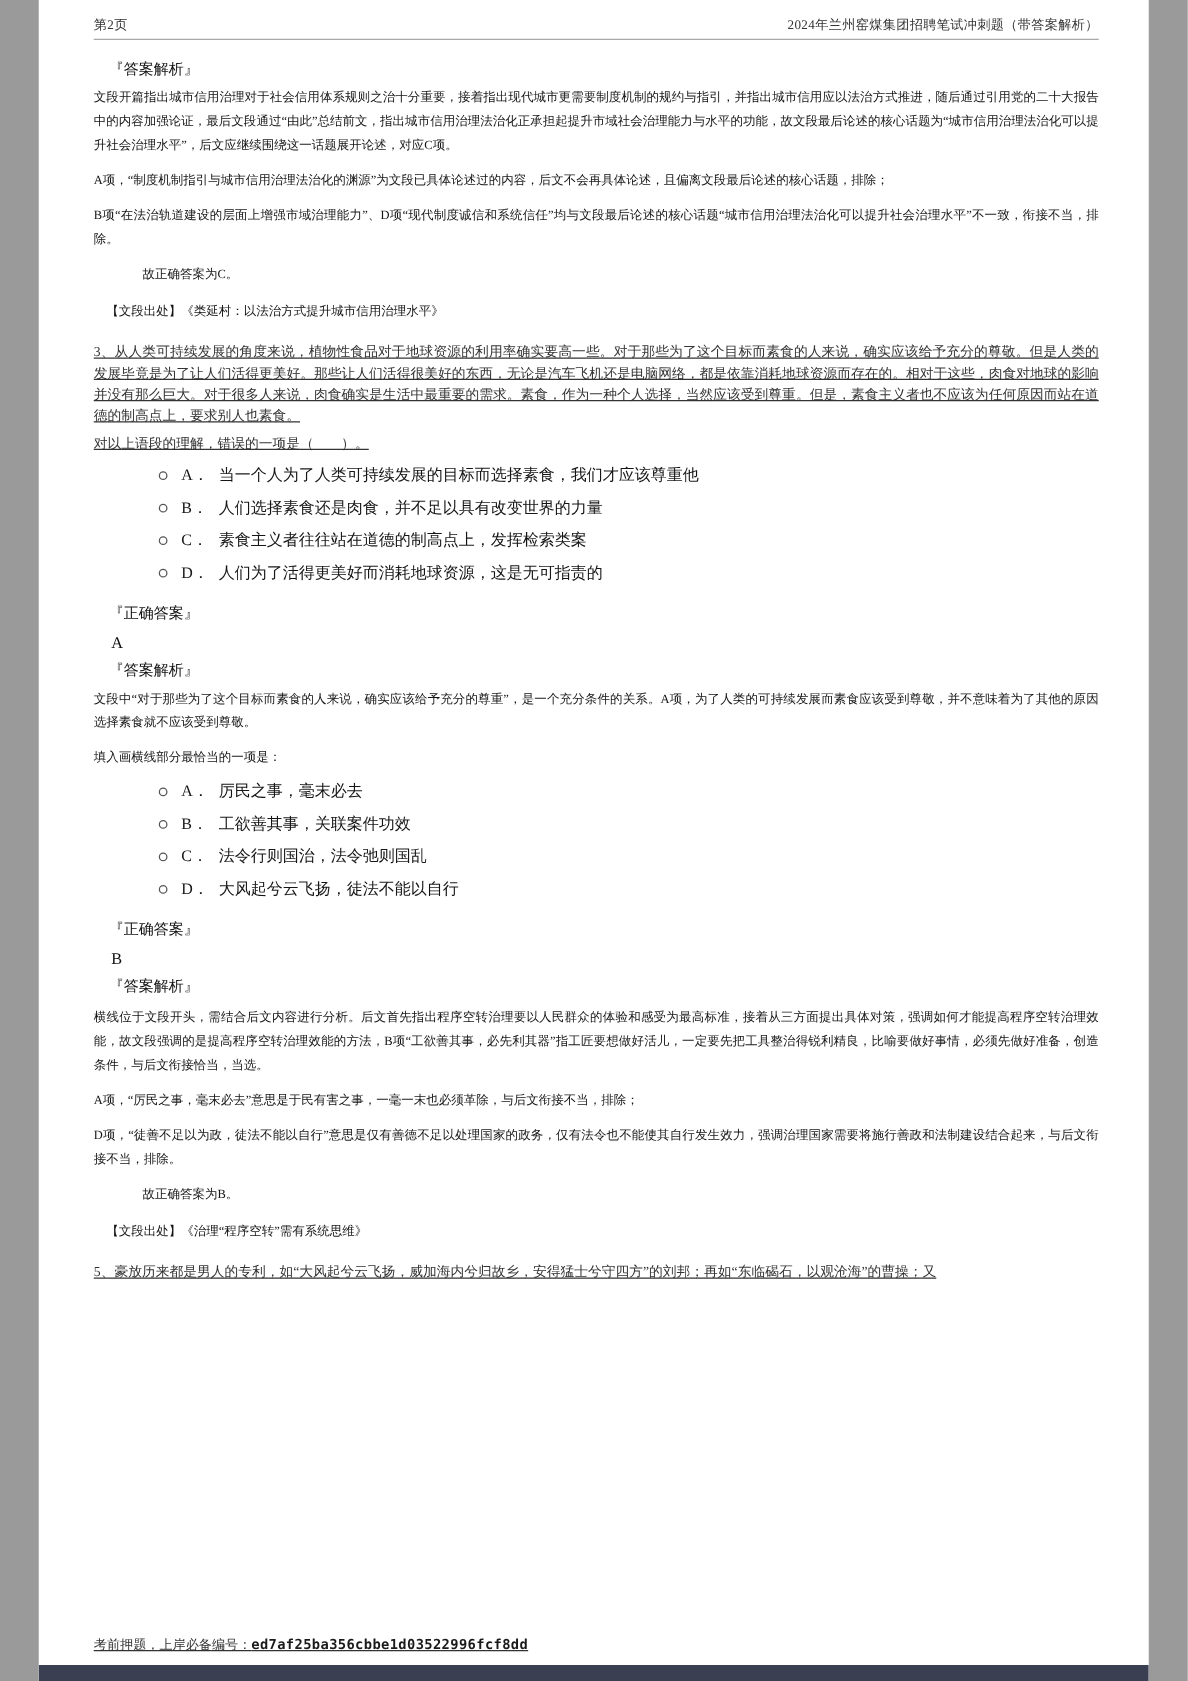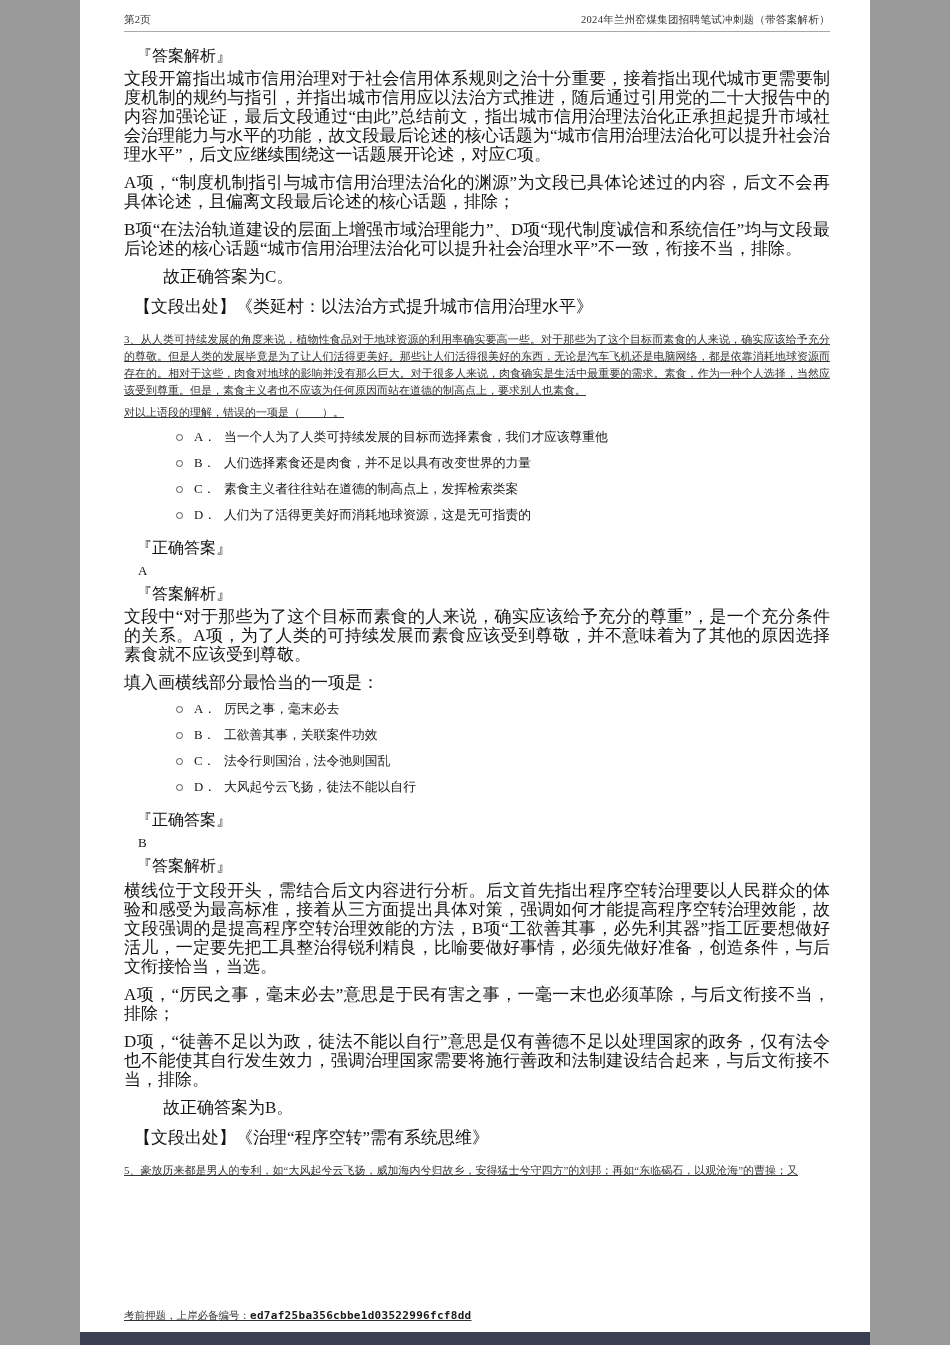--- a/index.html
+++ b/index.html
@@ -1,41 +1,41 @@
 <!DOCTYPE html>
 <html><head>
 <meta charset="utf-8">
 <style>
   * { margin:0; padding:0; box-sizing:border-box; }
   html,body { background:#9a9a9a; }
   .page {
     position:relative;
-    width:790px; height:1345px;
+    width:888px; height:1345px;
     margin:0 auto;
     background:#ffffff;
     font-family:"Liberation Serif","DejaVu Serif",serif;
     color:#111;
     overflow:hidden;
   }
   .header {
     position:absolute; top:13px; left:44px; right:40px;
     display:flex; justify-content:space-between; align-items:baseline;
     font-size:10.5px; color:#333; letter-spacing:.3px;
   }
   .header-rule {
     position:absolute; top:31px; left:44px; right:40px;
     border-top:1px solid #a8a8a8;
   }
   .content {
     position:absolute; top:44px; left:44px; right:40px;
   }
-  .ans-head { font-size:16px; line-height:19px; padding-left:12px; margin:2px 0 4px; }
+  .ans-head { font-size:12px; line-height:19px; padding-left:12px; margin:2px 0 4px; }
   .ans-val  { font-size:13px; line-height:19px; padding-left:14px; margin:0 0 4px; }
   .para {
-    font-size:17px; line-height:19px; text-align:justify;
+    font-size:10px; line-height:19px; text-align:justify;
     margin-bottom:9px; color:#151515;
   }
   .answer-line { margin-top:4px; margin-bottom:11px;margin-left:39px; }
   .source { padding-left:10px; margin-bottom:15px; }
   .stem {
     font-size:11px; line-height:17px; text-align:justify;
     color:#333; margin-bottom:5px;text-decoration:underline;
   }
   .gap-before { margin-top:10px; }
   .ask  { margin-bottom:8px; }

